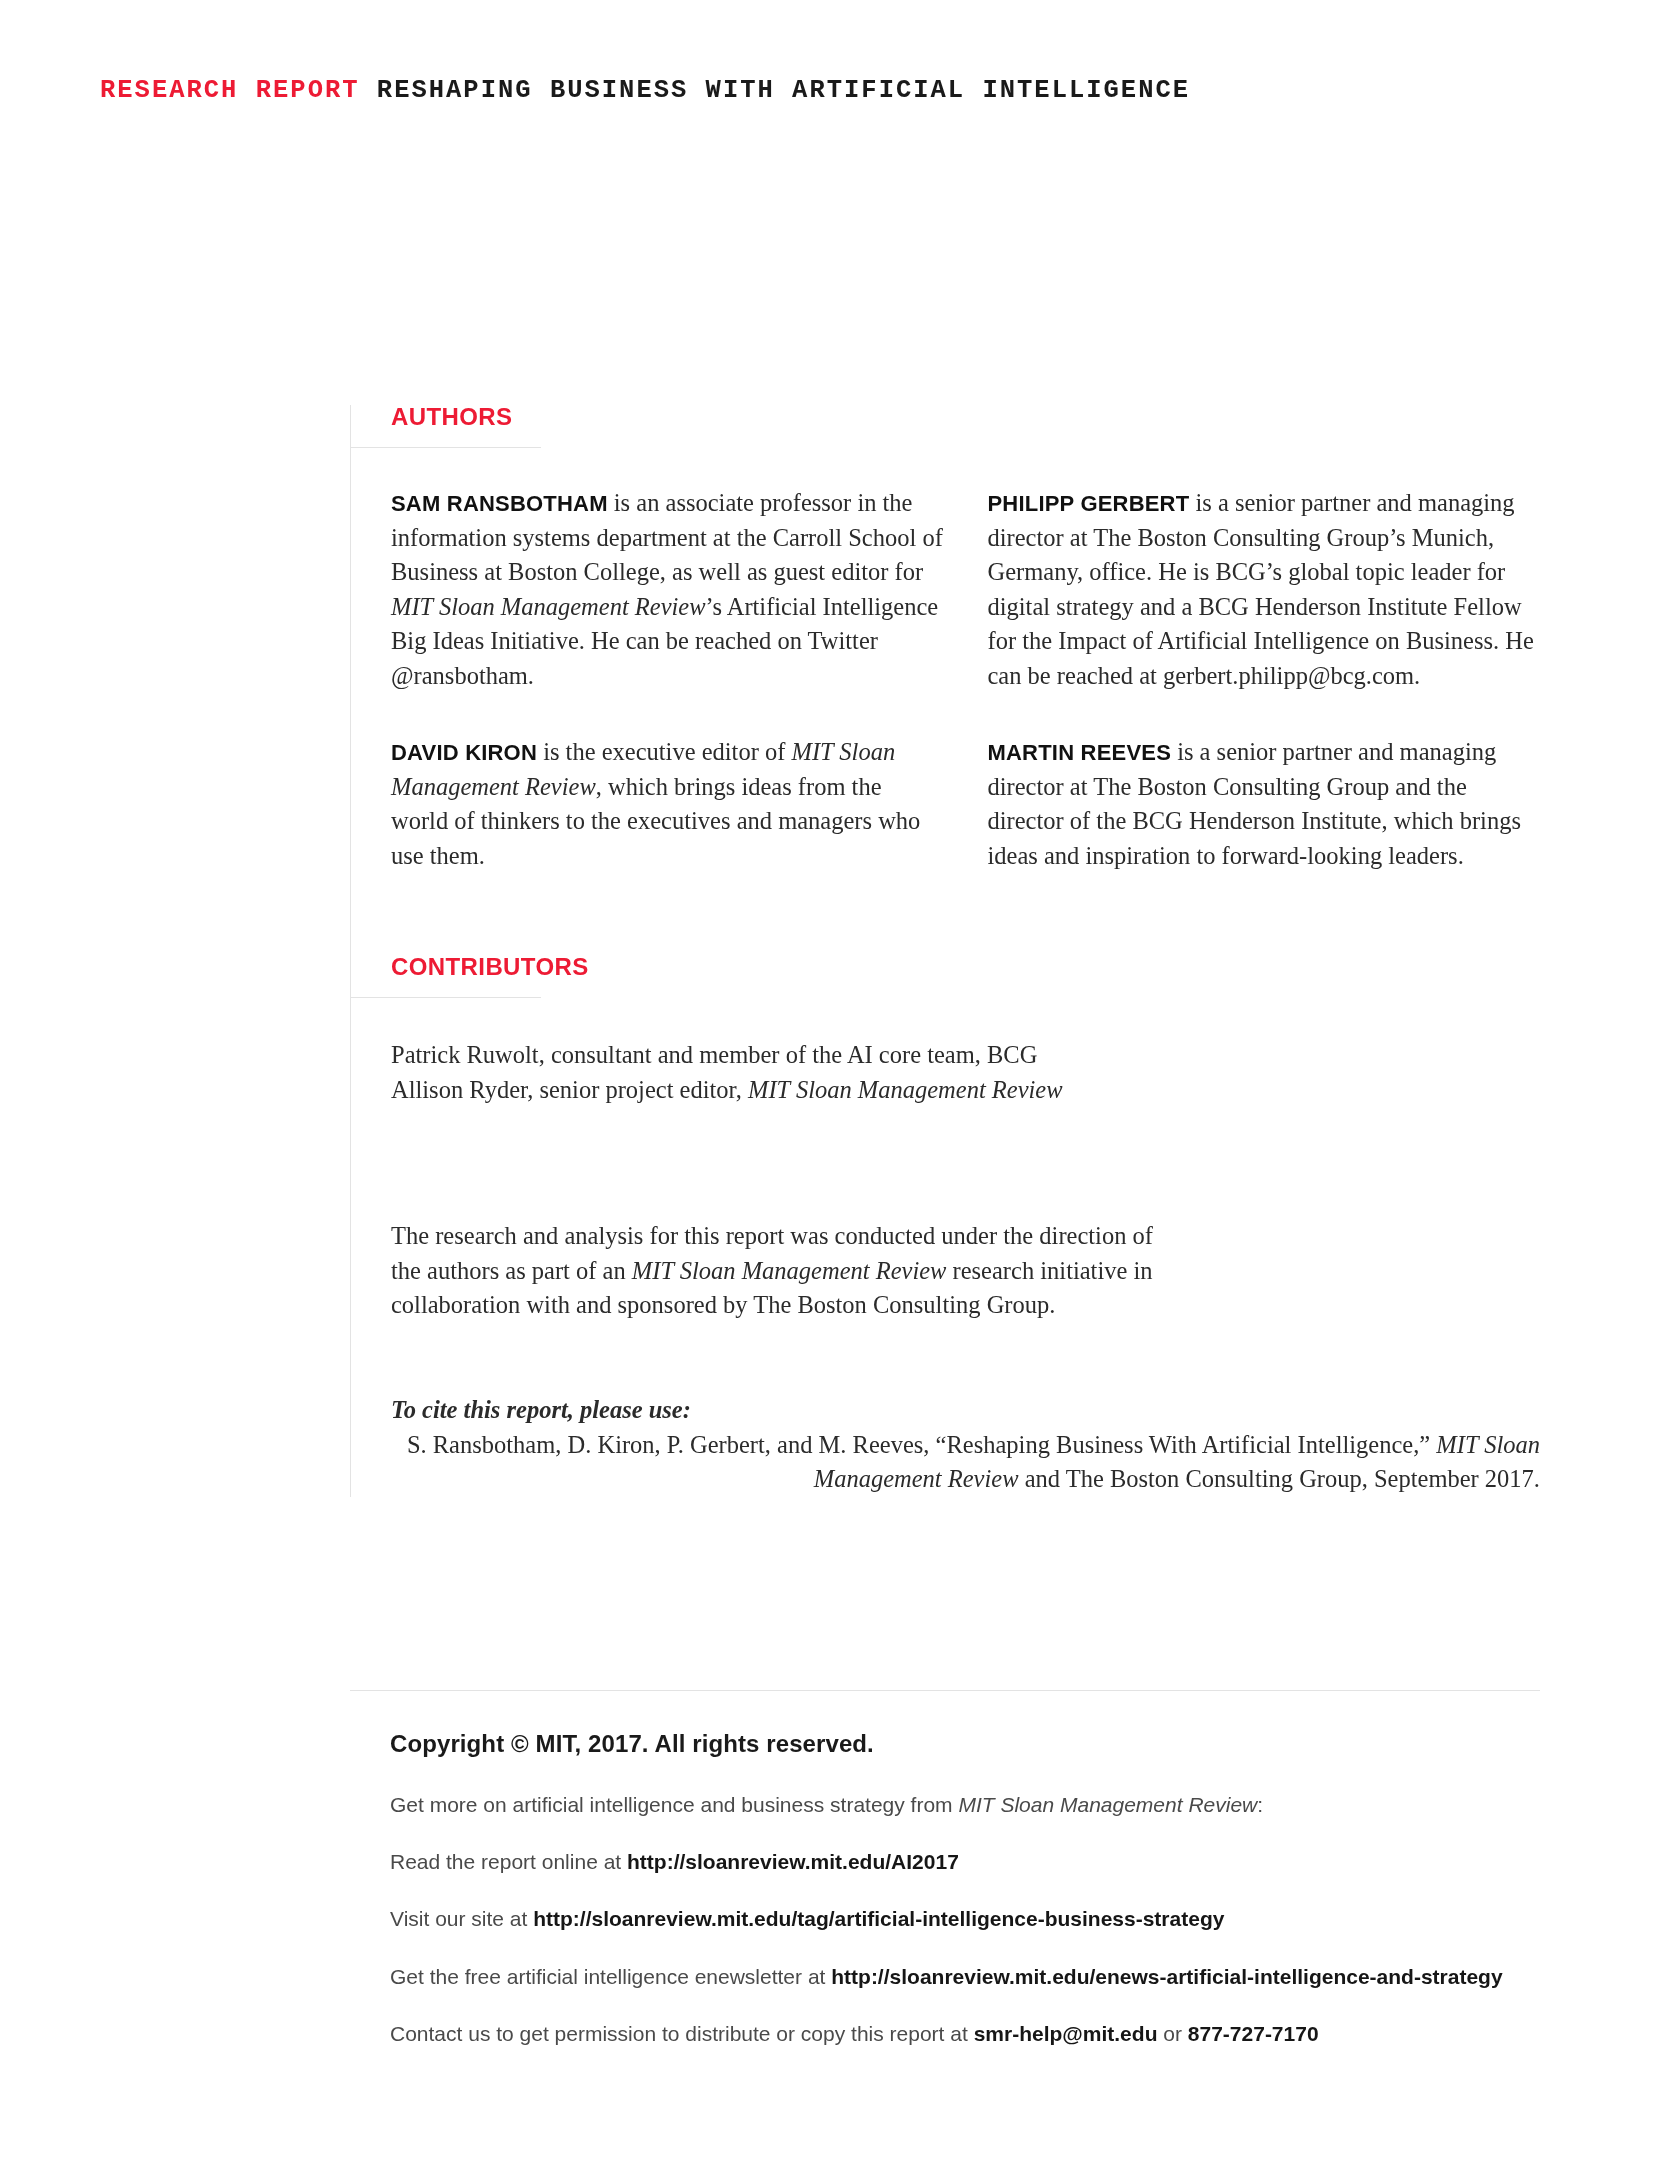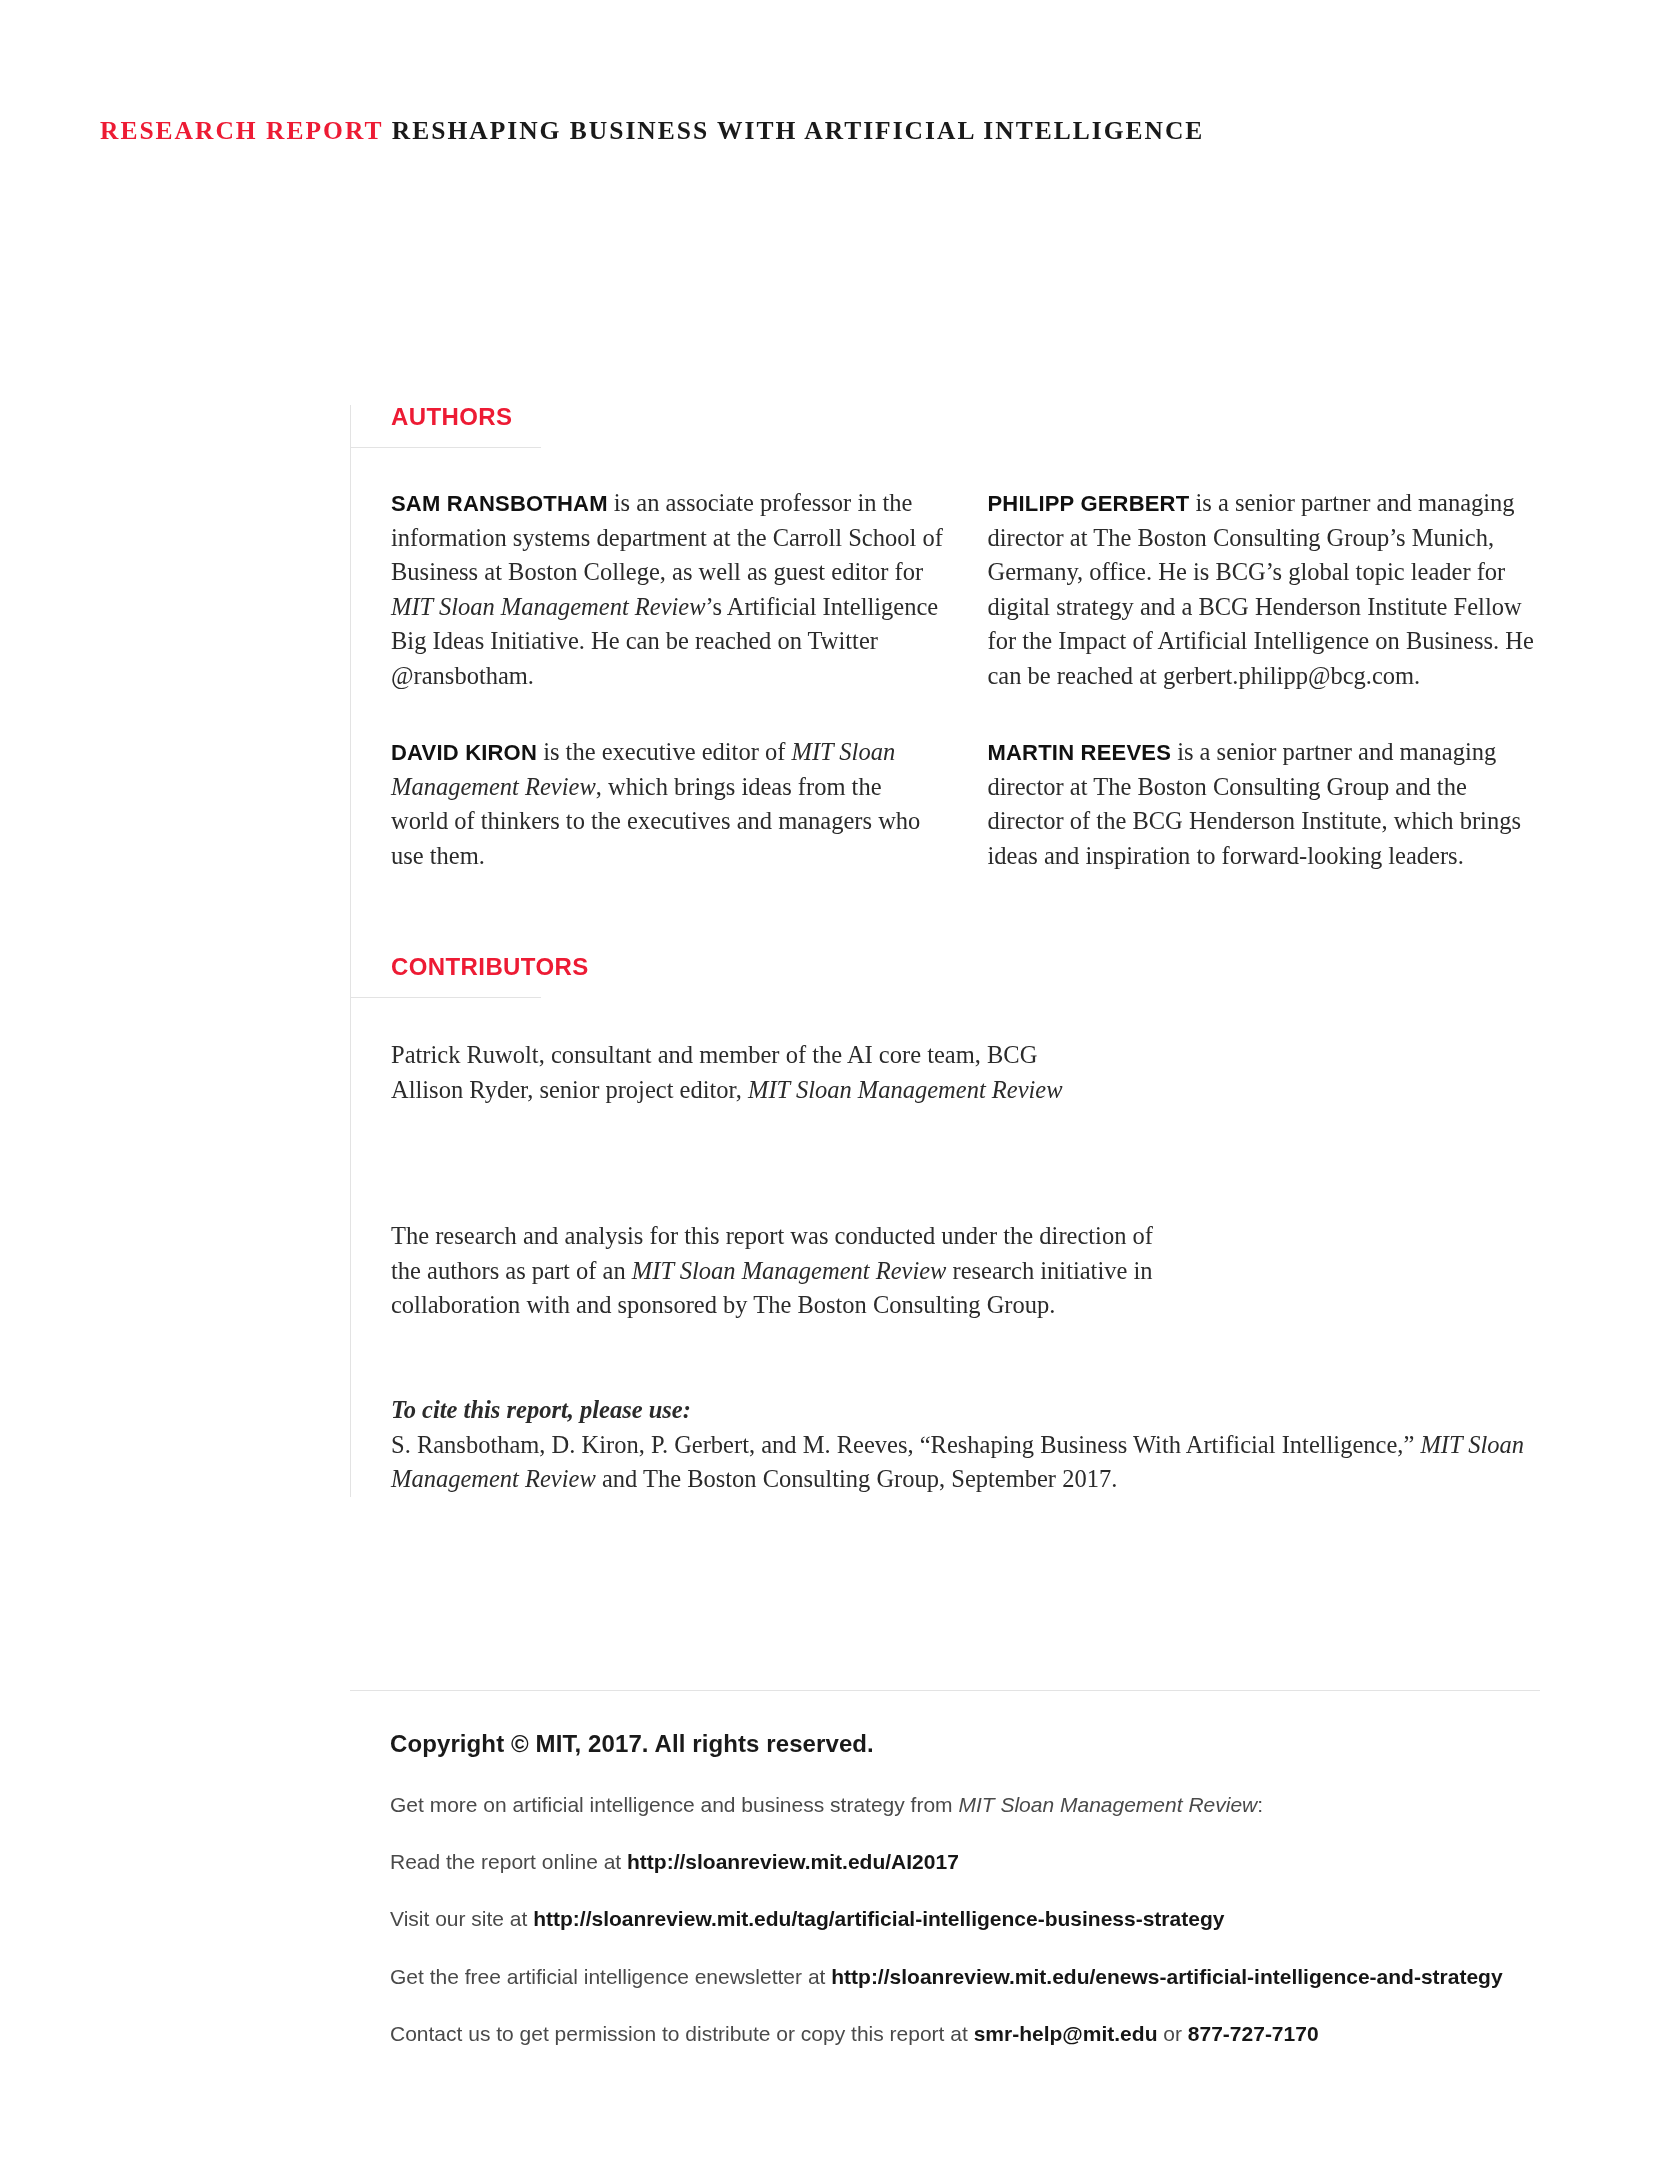--- a/index.html
+++ b/index.html
@@ -14,25 +14,24 @@
     font-family: "Liberation Sans", sans-serif;
     -webkit-font-smoothing: antialiased;
   }
 
   
   .running-header {
     position: absolute;
     left: 100px;
     top: 76px;
     white-space: nowrap;
-    font-family: Liberation Serif, serif;
+    font-family: Liberation Mono, monospace;
     font-weight: bold;
     font-size: 25.5px;
     letter-spacing: 2.0px;
-    margin-top: 40px;
   }
   .running-header .rh-kicker { color: #ED1B34; }
   .running-header .rh-title  { color: #1A1A1A; }
 
   
   .content {
     position: absolute;
     left: 350px;
     top: 405px;
     width: 1190px;
@@ -110,21 +109,21 @@
     font-size: 24.5px;
     line-height: 1.41;
     color: #2B2B2B;
     margin-top: 70px;
   }
   .citation .cite-lead {
     font-style: italic;
     font-weight: bold;
     display: block;
   }
-  .citation .cite-body { display: block; }
+  .citation .cite-body { display: block; text-align: right; }
 
   
   .footer-rule {
     position: absolute;
     left: 350px;
     top: 1690px;
     width: 1190px;
     height: 0;
     border-top: 1.5px solid #E3E3E3;
   }

